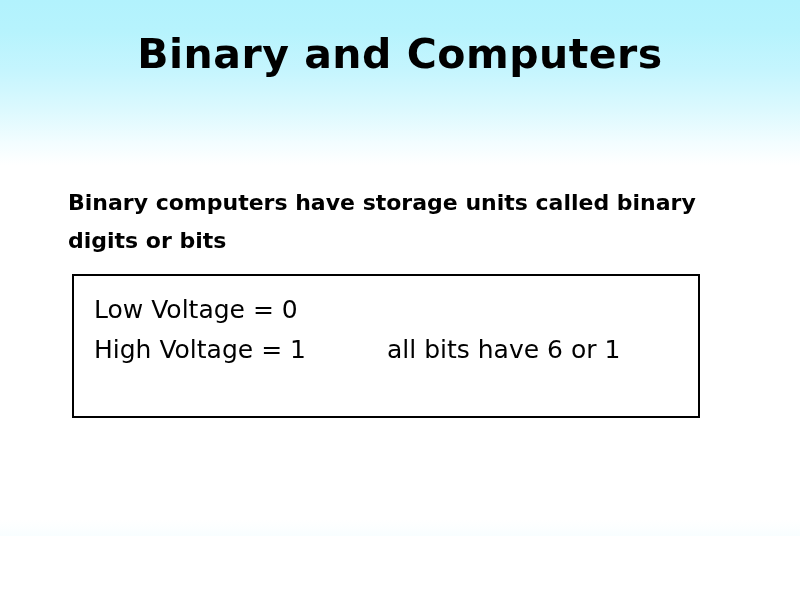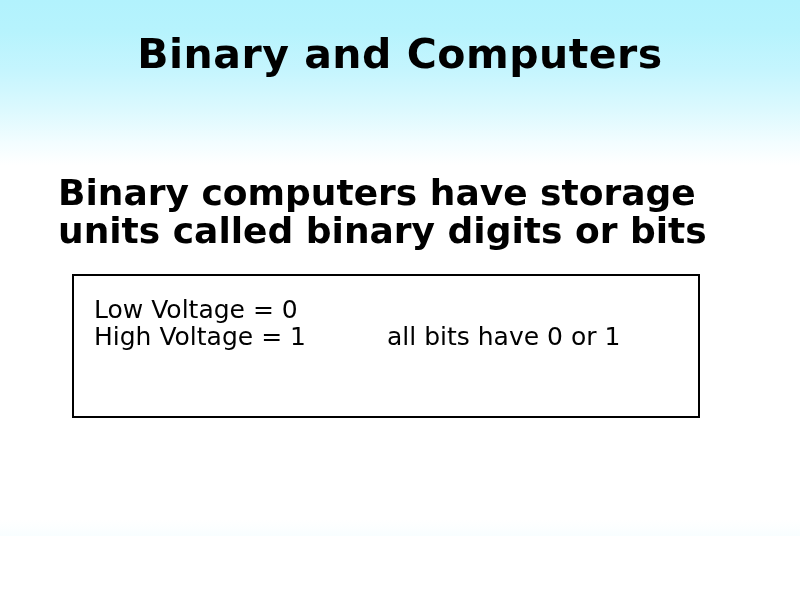--- a/index.html
+++ b/index.html
@@ -54,23 +54,23 @@
     color: #000000;
     white-space: nowrap;
   }
 
   
   #body-text {
     position: absolute;
     left: 56px;
     top: 172px;
     width: 690px;
-    margin: 2px;
+    margin: 12px;
     font-family: "DejaVu Sans", sans-serif;
-    font-size: 36px;
+    font-size: 22px;
     font-weight: bold;
     line-height: 38px;
     color: #000000;
   }
 
   
   #voltage-box {
     position: absolute;
     left: 72px;
     top: 274px;
@@ -84,21 +84,21 @@
     position: absolute;
     left: 7px;
     font-family: "DejaVu Sans", sans-serif;
     font-size: 25px;
     font-weight: normal;
     line-height: 30px;
     color: #000000;
     white-space: nowrap;
   }
   #box-line-1 { top: 19px; }
-  #box-line-2 { top: 46px; }
+  #box-line-2 { top: 59px; }
   .box-line .label { display: inline-block; margin-left: 13px; }
   .box-line .note {
     display: inline-block;
     position: absolute;
     left: 306px;
     top: 0;
   }
 
   
   #footer {
@@ -119,21 +119,21 @@
   </div>
 
   <p id="body-text">Binary computers have storage units called binary digits or bits</p>
 
   <div id="voltage-box">
     <div class="box-line" id="box-line-1">
       <span class="label">Low Voltage = 0</span>
     </div>
     <div class="box-line" id="box-line-2">
       <span class="label">High Voltage = 1</span>
-      <span class="note">all bits have 0 or 1</span>
+      <span class="note">all bits have 6 or 1</span>
     </div>
   </div>
 
   <div id="footer">
     
 
     
 
     
 

